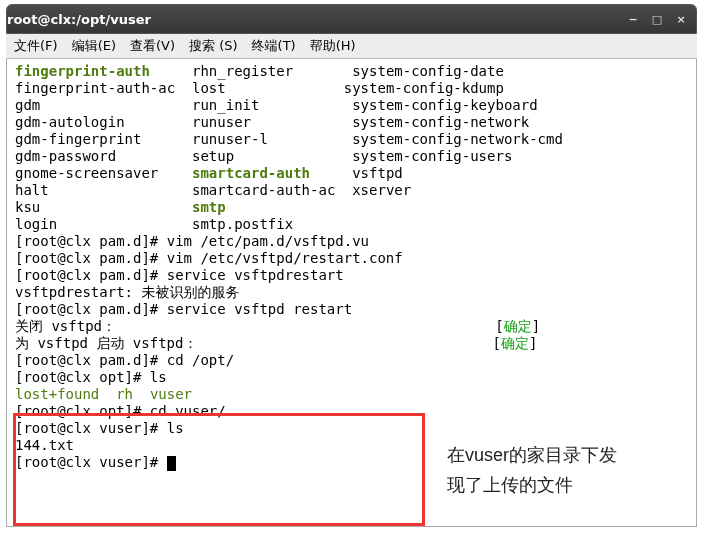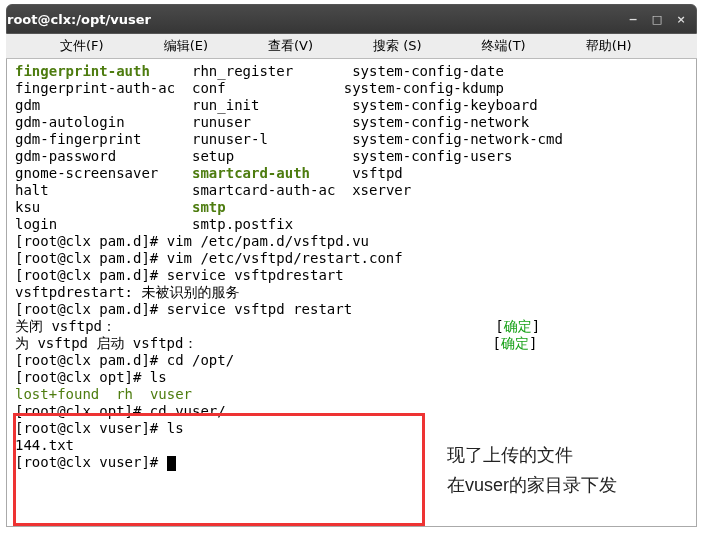--- a/index.html
+++ b/index.html
@@ -48,21 +48,20 @@
   border-bottom: 1px solid #bbb;
   display: flex;
   align-items: center;
   padding: 0 8px;
   gap: 14px;
   font-size: 13px;
   margin: 0 6px;
 }
 .menu-item {
   cursor: pointer;
-  margin-left: 46px;
 }
 .terminal {
   margin: 0 6px 4px 6px;
   background: #fff;
   padding: 4px 8px 8px 8px;
   font-family: "DejaVu Sans Mono", monospace;
   font-size: 14px;
   line-height: 17px;
   color: #000;
   white-space: pre;
@@ -117,21 +116,21 @@
 <div class="menubar">
   <span class="menu-item">文件(F)</span>
   <span class="menu-item">编辑(E)</span>
   <span class="menu-item">查看(V)</span>
   <span class="menu-item">搜索 (S)</span>
   <span class="menu-item">终端(T)</span>
   <span class="menu-item">帮助(H)</span>
 </div>
 
 <div class="terminal"><span class="cyan">fingerprint-auth</span>     <span>rhn_register</span>       <span>system-config-date</span>
-<span>fingerprint-auth-ac</span>  <span>conf</span>              <span>system-config-kdump</span>
+<span>fingerprint-auth-ac</span>  <span>lost</span>              <span>system-config-kdump</span>
 <span>gdm</span>                  <span>run_init</span>           <span>system-config-keyboard</span>
 <span>gdm-autologin</span>        <span>runuser</span>            <span>system-config-network</span>
 <span>gdm-fingerprint</span>      <span>runuser-l</span>          <span>system-config-network-cmd</span>
 <span>gdm-password</span>         <span>setup</span>              <span>system-config-users</span>
 <span>gnome-screensaver</span>    <span class="cyan">smartcard-auth</span>     <span>vsftpd</span>
 <span>halt</span>                 <span>smartcard-auth-ac</span>  <span>xserver</span>
 <span>ksu</span>                  <span class="cyan">smtp</span>
 <span>login</span>                <span>smtp.postfix</span>
 <span>[root@clx pam.d]# vim /etc/pam.d/vsftpd.vu</span>
 <span>[root@clx pam.d]# vim /etc/vsftpd/restart.conf</span>
@@ -145,15 +144,15 @@
 <span class="blue">lost+found</span>  <span class="blue">rh</span>  <span class="blue">vuser</span>
 <span>[root@clx opt]# cd vuser/</span>
 <span>[root@clx vuser]# ls</span>
 <span>144.txt</span>
 <span>[root@clx vuser]# </span><span class="cursor-block"></span>
 </div>
 
 <div class="red-box"></div>
 
 <div class="annotation">
+  <div>在vuser的家目录下发</div>
   <div>现了上传的文件</div>
-  <div>在vuser的家目录下发</div>
 </div>
 
 </body></html>

